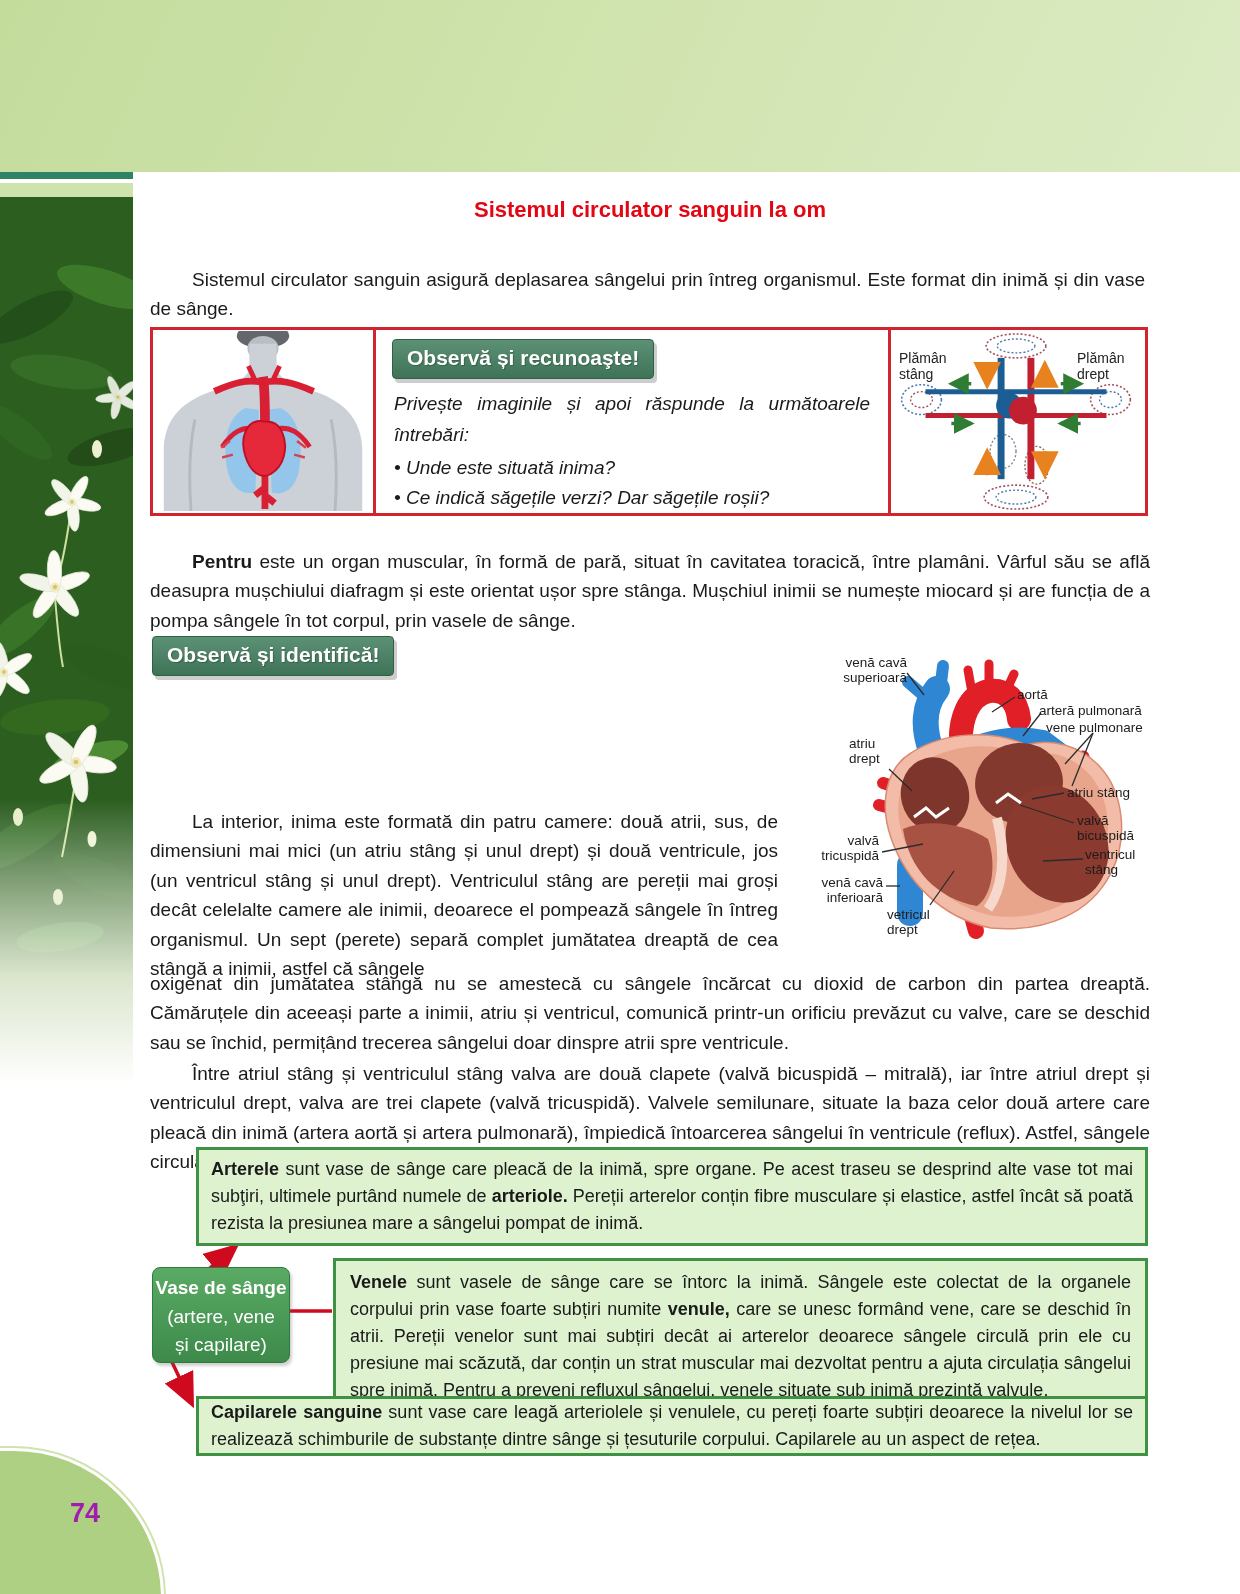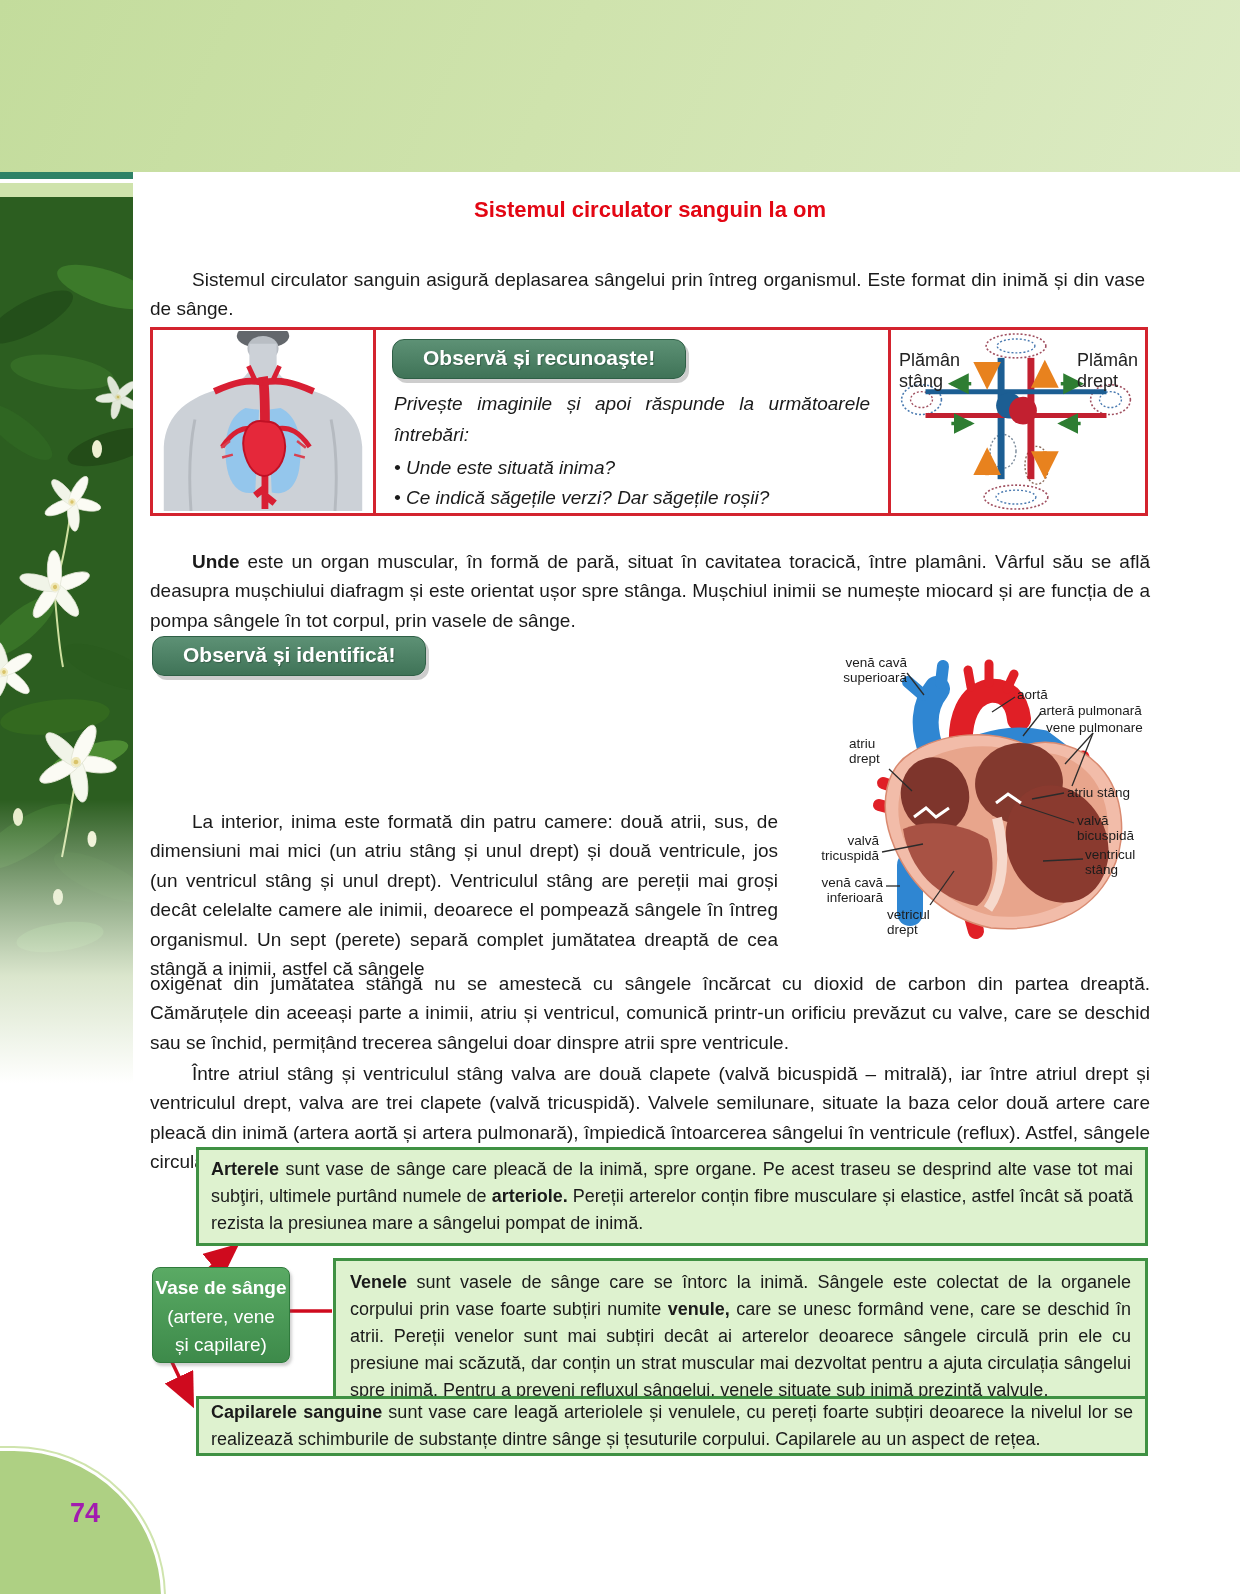--- a/index.html
+++ b/index.html
@@ -26,29 +26,29 @@
   .p-narrow{left:150px;top:788px;width:628px;}
   .p-wide{left:150px;top:950px;width:1000px;}
   .p-valves{left:150px;top:1040px;width:1000px;}
   
   .obs-box{left:150px;top:327px;width:998px;height:189px;border:3px solid #d3232e;
            display:flex;background:#fff;box-sizing:border-box;}
   .cell-torso{width:220px;border-right:3px solid #d3232e;position:relative;flex:none;}
   .cell-mid{flex:1;padding:9px 16px 6px;}
   .cell-diagram{width:254px;border-left:3px solid #d3232e;position:relative;flex:none;}
   .banner{display:inline-block;background:linear-gradient(180deg,#5d9175,#3f7357);
-          border:1px solid #2f5f46;border-radius:12px;padding:6px 30px 8px;color:#fff;
+          border:1px solid #2f5f46;border-radius:4px;padding:6px 14px 8px;color:#fff;
           font-weight:bold;font-size:21px;box-shadow:3px 4px 0 rgba(130,130,130,.4);
           text-shadow:1px 1px 1px rgba(0,0,0,.25);}
   .italic-block{font-style:italic;font-size:19px;line-height:1.62;}
   .obs-prompt{margin:10px 2px 2px;text-align:justify;}
   .obs-q{margin:0 2px;}
   .identify-block{left:150px;top:700px;width:640px;}
   .banner2{left:152px;top:636px;}
-  .lung-label{position:absolute;font-size:18px;line-height:1.15;white-space:pre-line;color:#222;}
+  .lung-label{position:absolute;font-size:14px;line-height:1.15;white-space:pre-line;color:#222;}
   
   .heart-fig{left:791px;top:633px;width:368px;height:318px;}
   .hl{position:absolute;font-size:13.5px;line-height:1.12;white-space:pre-line;color:#1c1c1c;}
   .hl-vcs{left:28px;top:22px;width:88px;text-align:right;}
   .hl-aorta{left:226px;top:54px;}
   .hl-apulm{left:248px;top:70px;width:118px;}
   .hl-vpulm{left:255px;top:87px;width:110px;}
   .hl-adrept{left:58px;top:103px;}
   .hl-astang{left:276px;top:152px;}
   .hl-vbic{left:286px;top:180px;}
@@ -188,21 +188,21 @@
         <path d="M170,54 L190,54" stroke="#2e7d32" stroke-width="3.5" marker-end="url(#mGr)"></path>
         <path d="M190,94 L170,94" stroke="#2e7d32" stroke-width="3.5" marker-end="url(#mGr)"></path>
       </svg>
       <div class="lung-label" style="left:8px;top:20px;">Plămân
 stâng</div>
       <div class="lung-label" style="left:186px;top:20px;">Plămân
 drept</div>
     </div>
   </div>
 
-  <p class="abs body-text indent p-inima"><b>Unde</b><span> este un organ muscular, în formă de pară, situat în cavitatea toracică, între plamâni. Vârful său se află deasupra mușchiului diafragm și este orientat ușor spre stânga. Mușchiul inimii se numește miocard și are funcția de a pompa sângele în tot corpul, prin vasele de sânge.</span></p>
+  <p class="abs body-text indent p-inima"><b>Pentru</b><span> este un organ muscular, în formă de pară, situat în cavitatea toracică, între plamâni. Vârful său se află deasupra mușchiului diafragm și este orientat ușor spre stânga. Mușchiul inimii se numește miocard și are funcția de a pompa sângele în tot corpul, prin vasele de sânge.</span></p>
 
   <span class="abs banner banner2">Observă și identifică!</span>
 
   <div class="abs heart-fig">
     <svg width="368" height="318" viewBox="0 0 368 318">
       <path d="M141,120 C131,94 133,72 146,56" stroke="#2f86d2" stroke-width="26" fill="none" stroke-linecap="round"></path>
       <path d="M132,62 l-15,-13 M150,50 l2,-17" stroke="#2f86d2" stroke-width="12" stroke-linecap="round"></path>
       <path d="M170,115 C168,85 178,62 198,58 C216,56 226,68 228,86" stroke="#e01f26" stroke-width="24" fill="none" stroke-linecap="round"></path>
       <path d="M180,54 l-3,-17 M198,50 l0,-19 M216,56 l7,-15" stroke="#e01f26" stroke-width="9" stroke-linecap="round"></path>
       <path d="M152,128 C187,108 222,100 252,107 L268,119" stroke="#2f86d2" stroke-width="20" fill="none" stroke-linecap="round"></path>

